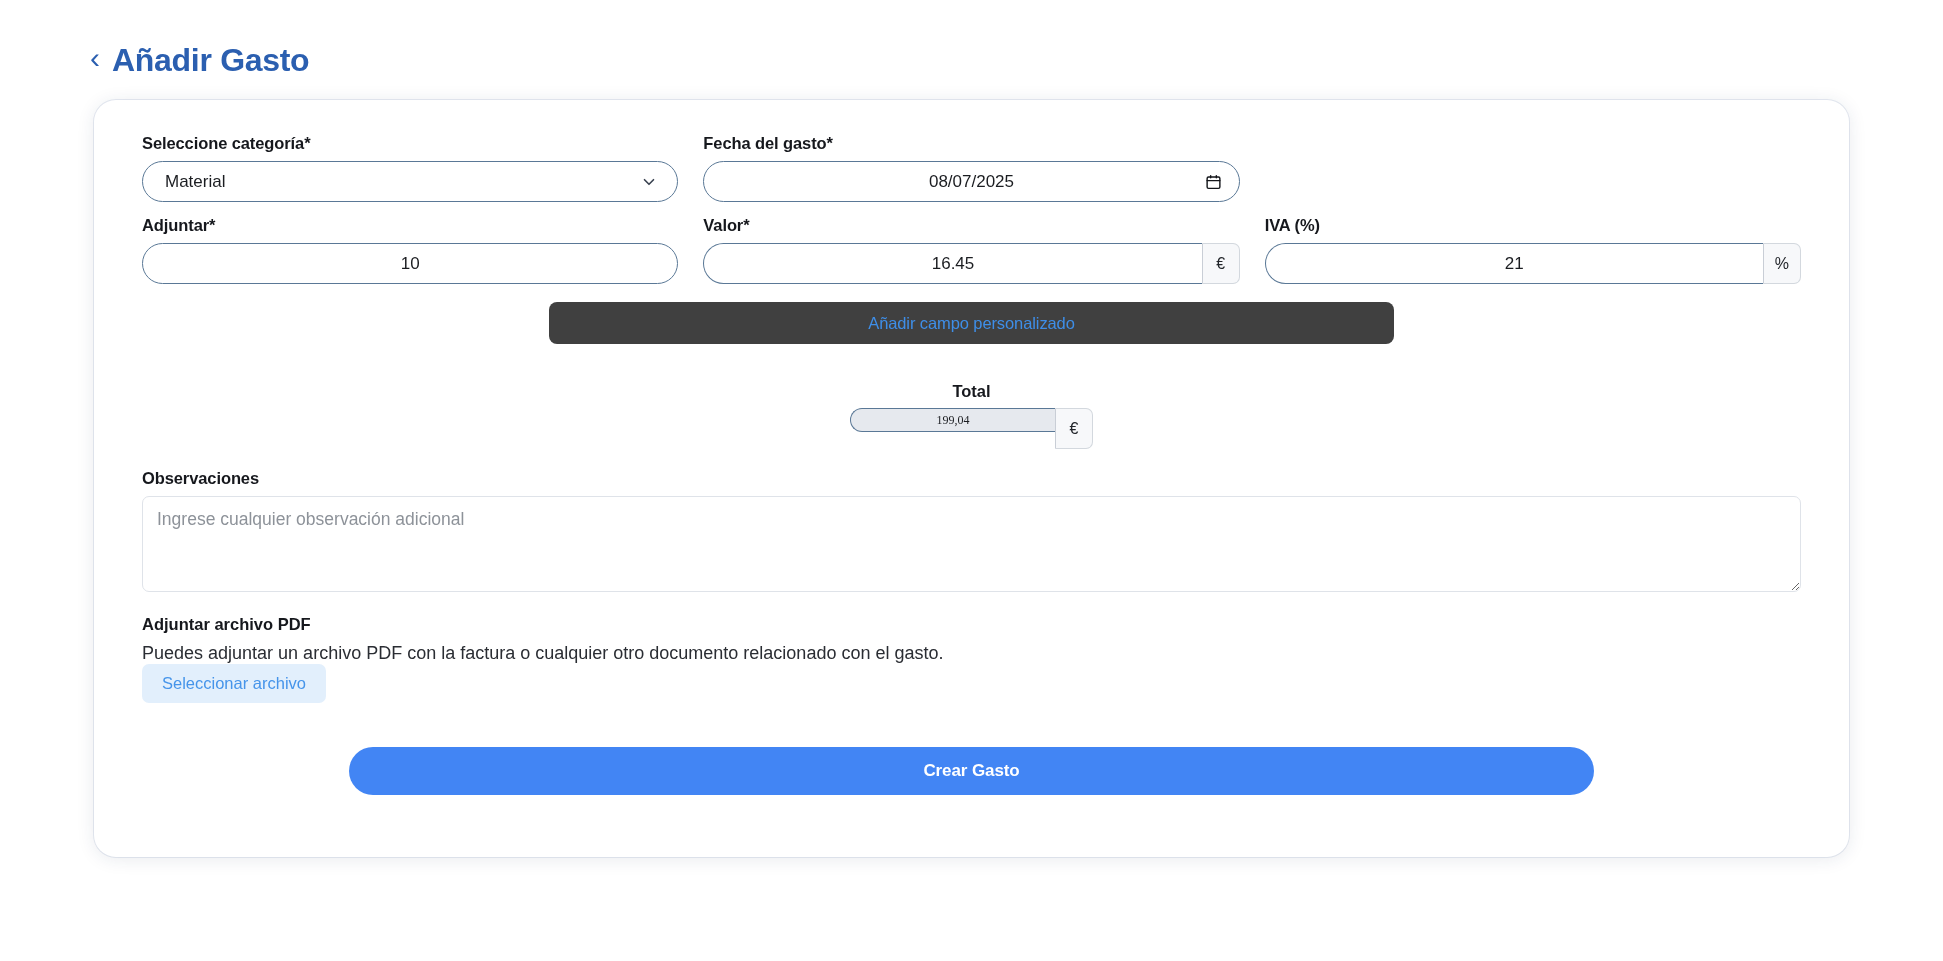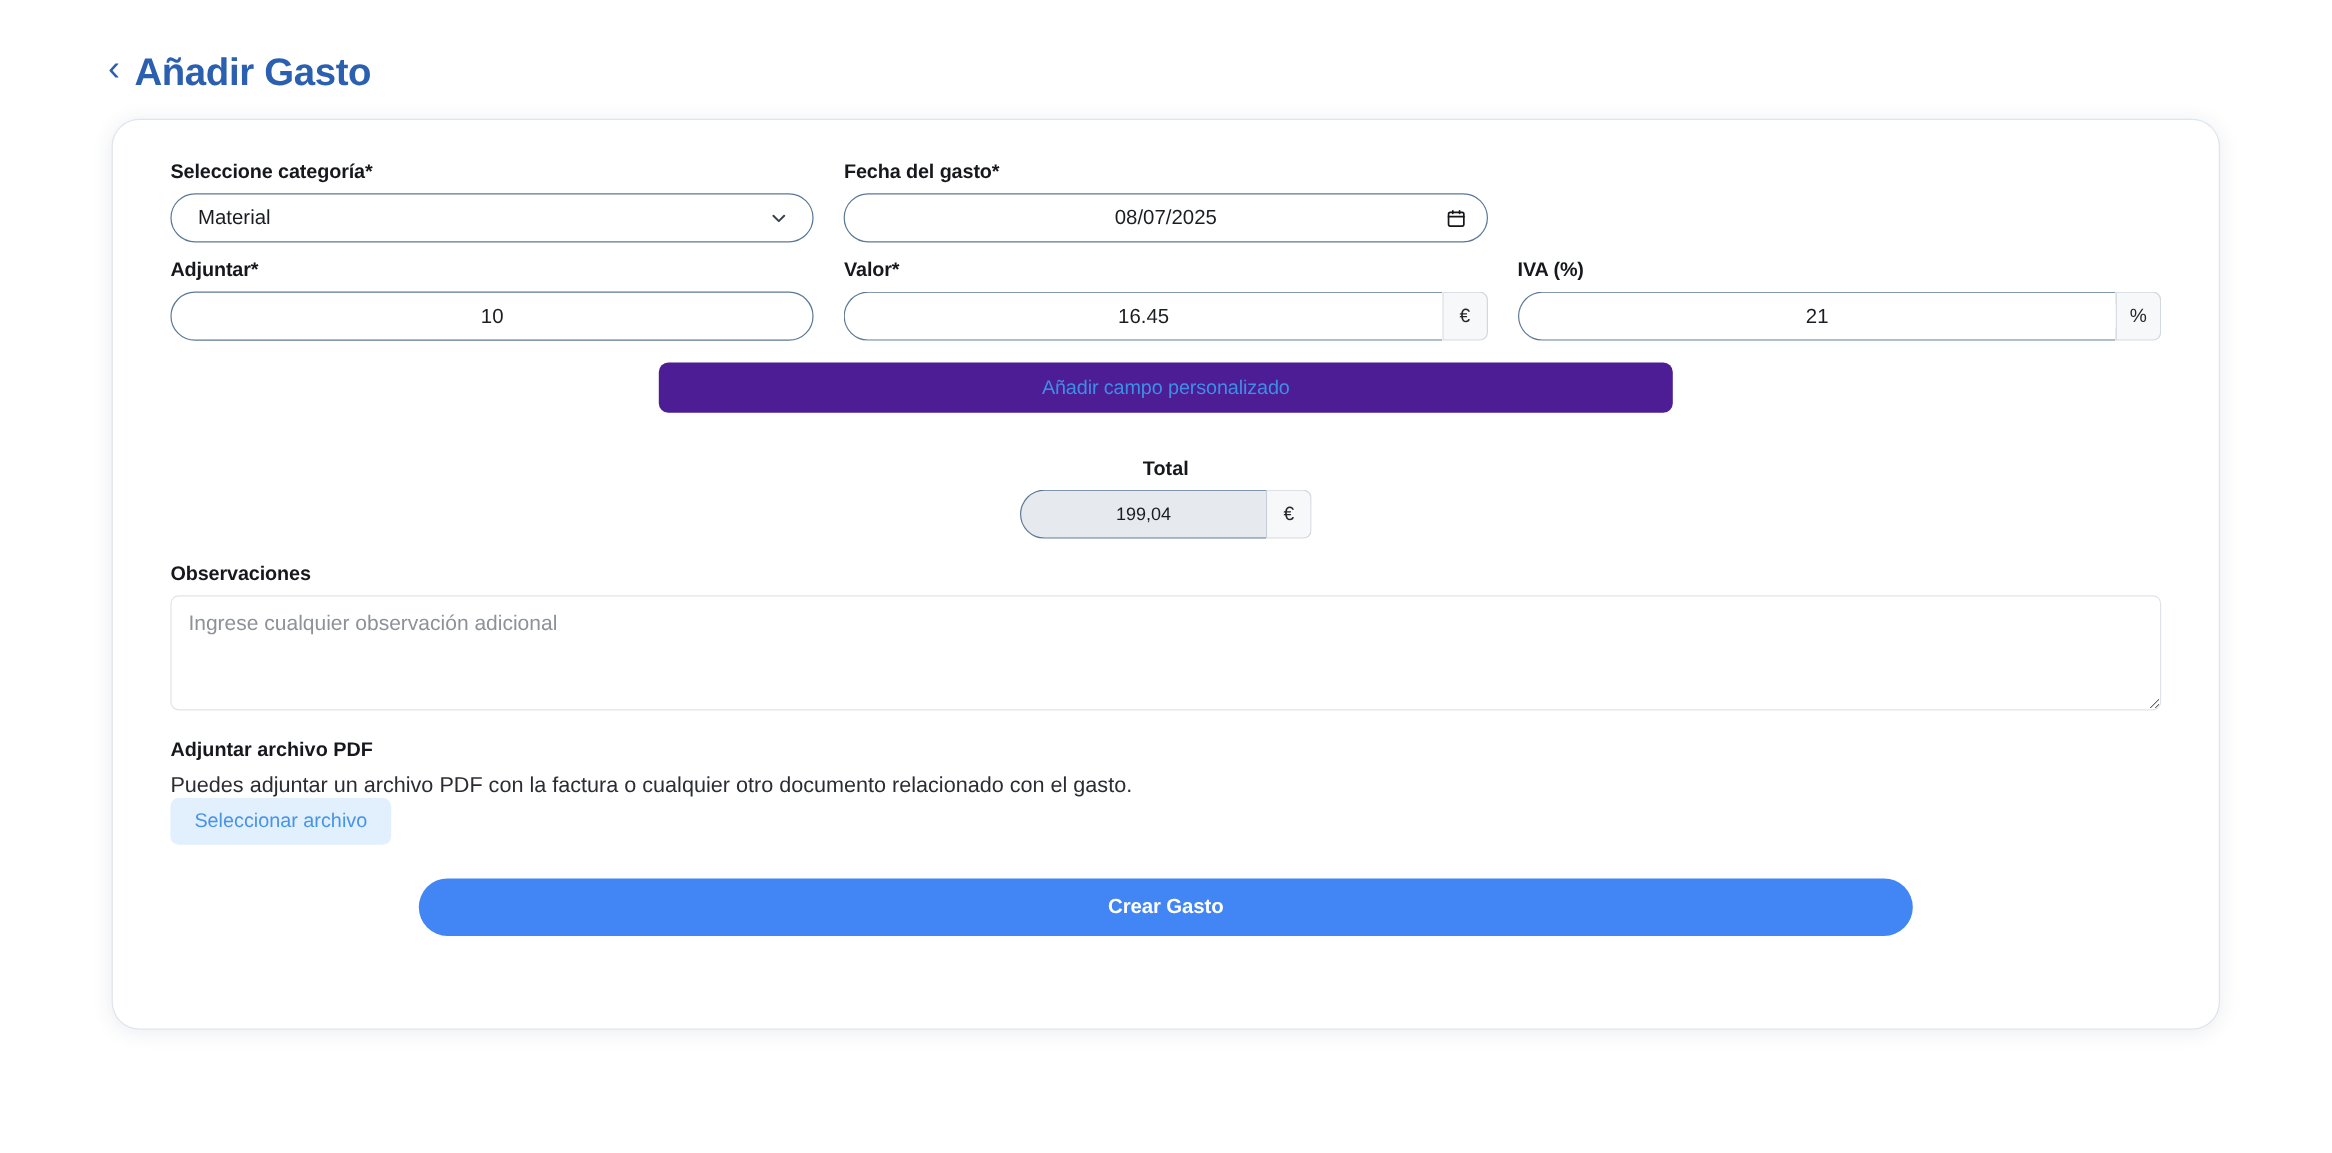--- a/index.html
+++ b/index.html
@@ -147,21 +147,21 @@
   .custom-field-row {
     display: flex;
     justify-content: center;
     margin-top: 18px;
   }
   .btn-custom-field {
     width: 845px;
     height: 42px;
     border: none;
     border-radius: 8px;
-    background: #4c1d95;
+    background: #404040;
     color: #3e8ee8;
     font-size: 16.5px;
     font-family: "Liberation Sans", sans-serif;
     cursor: pointer;
     letter-spacing: -0.1px;
   }
 
   
   .total-block {
     margin-top: 14px;
@@ -172,28 +172,28 @@
   .total-label {
     font-size: 16.5px;
     font-weight: 700;
     color: #16181d;
     margin-bottom: 7px;
     margin-top: 24px;
   }
   .total-group { display: flex; align-items: stretch; }
   .total-input {
     width: 205px;
-    height: 41px;
+    height: 24px;
     border: 1px solid #5a7896;
     border-right: 0;
     border-radius: 21px 0 0 21px;
     background: #e6e9ee;
     text-align: center;
-    font-size: 15px;
-    font-family: Liberation Sans, sans-serif;
+    font-size: 12px;
+    font-family: Liberation Serif, serif;
     color: #1b1d21;
     outline: none;
   }
 
   
   .obs-block { margin-top: 20px; }
   .textarea {
     width: 100%;
     height: 96px;
     border: 1px solid #dfe3e9;
@@ -228,21 +228,21 @@
     font-family: "Liberation Sans", sans-serif;
     padding: 10px 20px;
     border-radius: 7px;
     cursor: pointer;
   }
 
   
   .submit-row {
     display: flex;
     justify-content: center;
-    margin-top: 28px;
+    margin-top: 44px;
   }
   .btn-submit {
     width: 1245px;
     height: 48px;
     border: none;
     border-radius: 24px;
     background: #4285f4;
     color: #ffffff;
     font-size: 17px;
     font-weight: 700;

